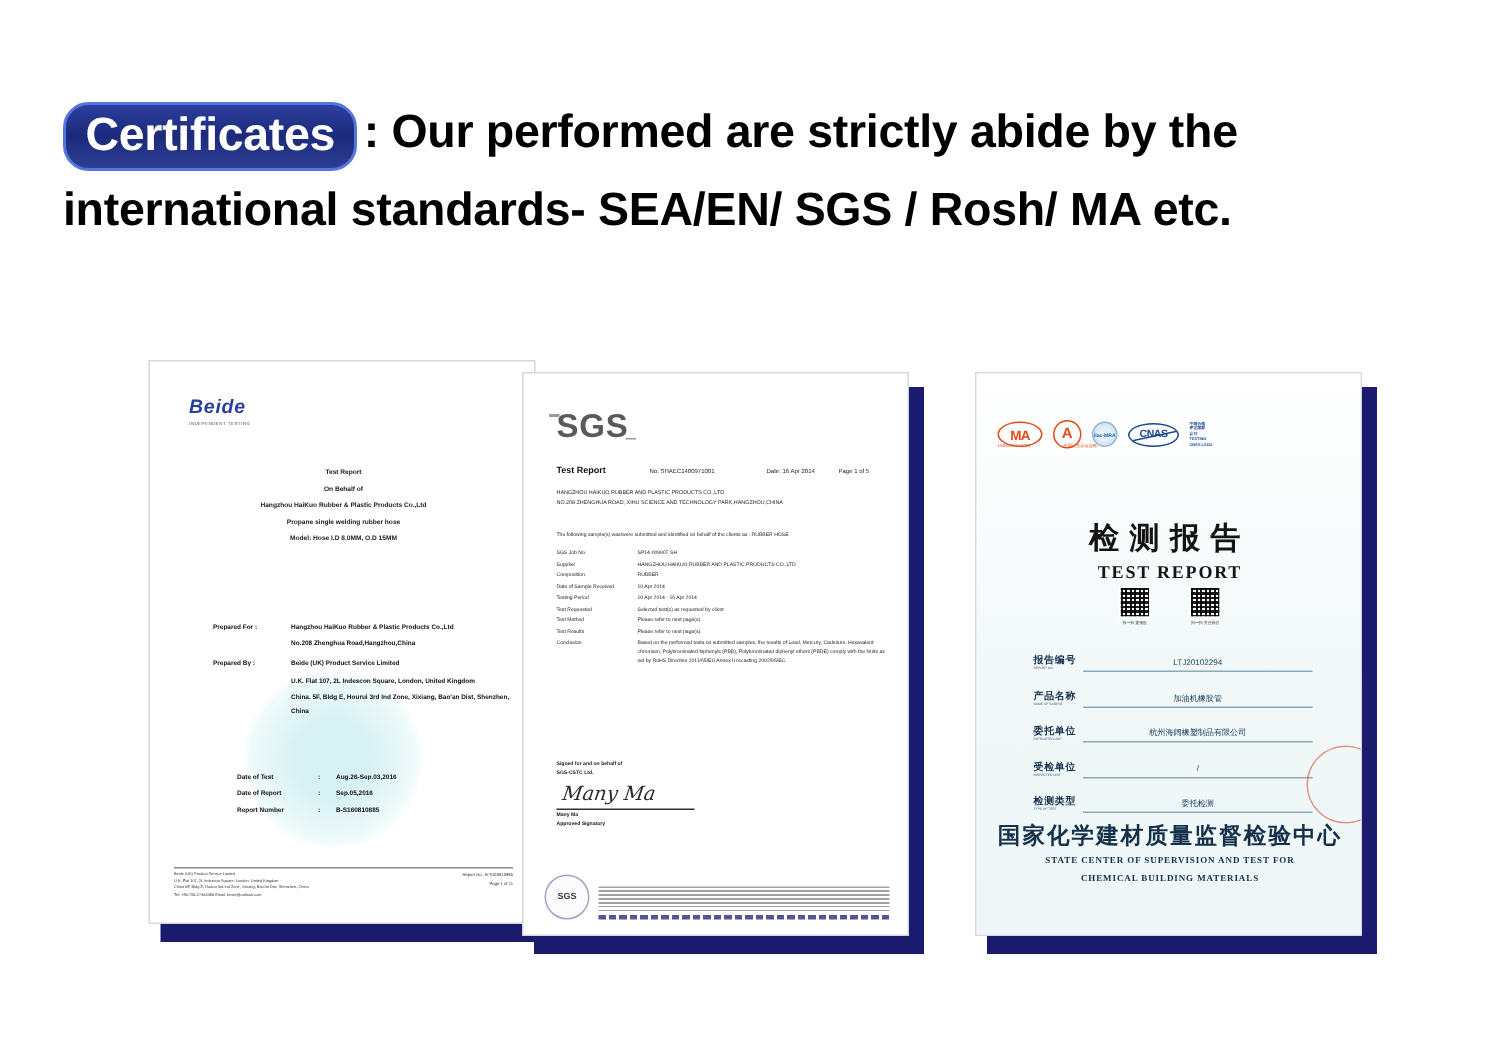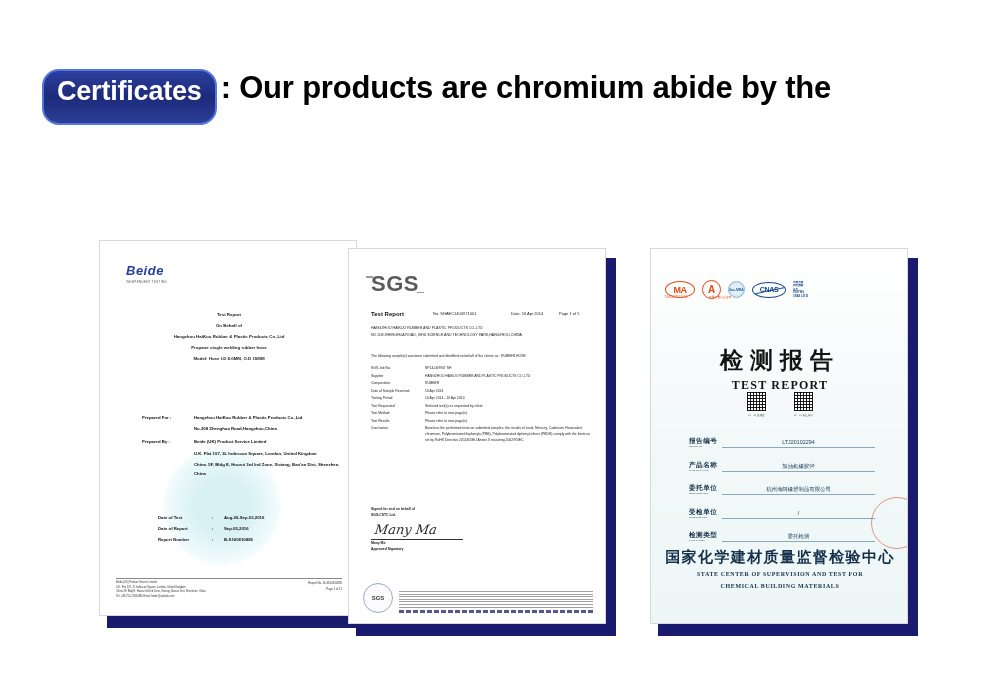--- a/index.html
+++ b/index.html
@@ -25,22 +25,22 @@
     line-height: 51px;
     white-space: nowrap;
     letter-spacing: -0.2px;
   }
   .badge {
     display: inline-block;
     background: linear-gradient(to bottom, #2a3f9d 0%, #1d2a7a 50%, #2c3f96 100%);
     color: #ffffff;
     border: 2px solid #5577dd;
     border-radius: 17px;
-    padding: 1px 13px 13px 13px;
-    font-size: 27px;
+    padding: 1px 13px 3px 13px;
+    font-size: 31px;
     font-weight: bold;
     line-height: 38px;
     vertical-align: -2px;
     margin-right: 4px;
   }
 
   
   .cards { position: absolute; left: 0; top: 0; width: 1000px; height: 700px; }
   .card {
     position: absolute;
@@ -181,21 +181,21 @@
   .cnas::after {
     content: ""; position: absolute; left: -4px; top: 7px;
     width: 44px; height: 8px; border-top: 1.2px solid #17468c;
     transform: rotate(-12deg);
   }
   .c3-logos .lbls { font-size: 2.6px; color: #17468c; line-height: 3.6px; font-weight: bold; }
   .ma-code { position: absolute; left: 14px; top: 46px; font-size: 2.8px; color: #e04a14; letter-spacing: 0.2px; }
   .ma-code2 { position: absolute; left: 58px; top: 46px; font-size: 2.8px; color: #e04a14; }
   .c3-title { position: absolute; left: 0; top: 96px; width: 258px; text-align: center; }
   .c3-title .cn {
-    font-size: 23px; font-weight: bold; color: #141414;
+    font-size: 20px; font-weight: bold; color: #141414;
     letter-spacing: 7px; font-family: "DejaVu Sans", sans-serif;
   }
   .c3-title .en {
     font-size: 12px; color: #141414; letter-spacing: 1.2px;
     font-family: "Liberation Serif", serif; font-weight: bold; margin-top: 2px;
   }
   .c3-qr { position: absolute; left: 0; top: 142px; width: 258px; display: flex; justify-content: center; gap: 26px; }
   .qr {
     width: 21px; height: 21px;
     background-image:
@@ -229,22 +229,23 @@
   .c3-bottom .ben1, .c3-bottom .ben2 {
     font-size: 6px; color: #15304a; font-family: "Liberation Serif", serif;
     font-weight: bold; letter-spacing: 0.6px; line-height: 10px; margin-top: 2px;
   }
 </style>
 </head>
 <body>
 
 <div class="headline">
   <span class="headline-line">
-    <span class="badge">Certificates</span><span>: Our products are chromium abide by the</span>
+    <span class="badge">Certificates</span><span>: Our performed are strictly abide by the</span>
   </span>
+  <span class="headline-line">international standards- SEA/EN/ SGS / Rosh/ MA etc.</span>
 </div>
 
 <div class="cards">
 
   <div class="card" id="card-1">
     <div class="card-frame"></div>
     <div class="card-page">
       <div class="watermark"></div>
 
       <div class="beide-logo">

